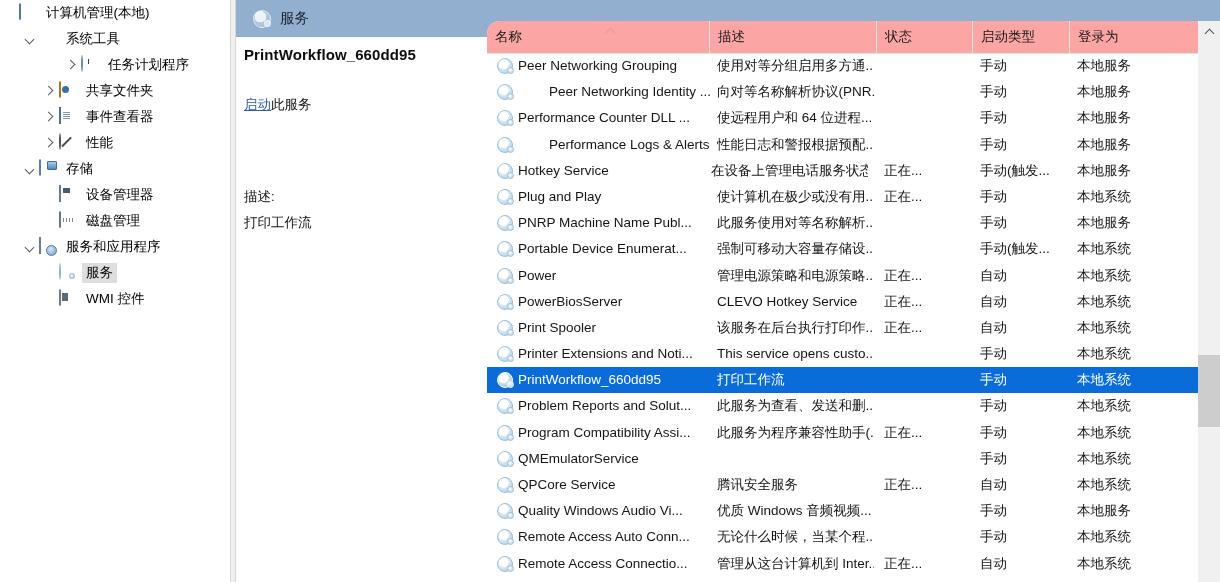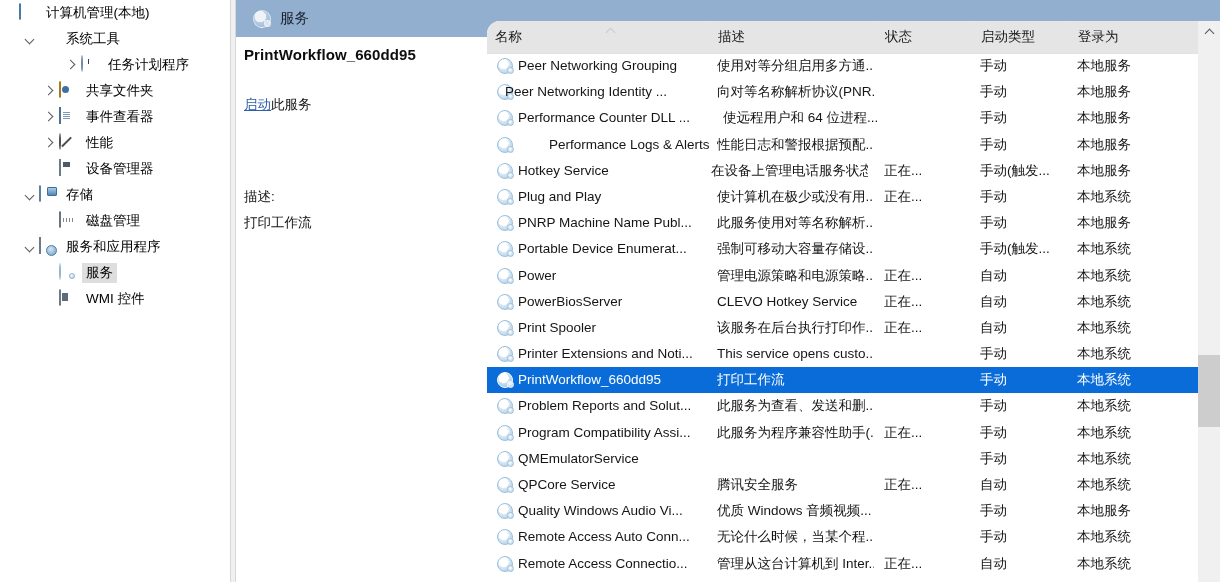--- a/index.html
+++ b/index.html
@@ -116,21 +116,21 @@
   .detail .d-desc-text{position:absolute;left:8px;top:177px;font-size:13.5px;color:#111;}
 
   
   .listpanel{
     position:absolute;left:251px;top:21px;right:0;bottom:0;
     background:#fff;border-top-left-radius:13px;overflow:hidden;
   }
   .list-inner{position:absolute;left:0;top:0;right:22px;bottom:0;overflow:hidden;}
 
   .lv-head{
-    position:absolute;left:0;top:0;right:0;height:32px;background:#e5e5e5;
+    position:absolute;left:0;top:0;right:0;height:32px;background:#fca5a5;
     border-bottom:1px solid #e2e2e2;
   }
   .lv-head .hcell{
     position:absolute;top:0;height:32px;line-height:32px;
     font-size:13.5px;color:#1a1a1a;box-sizing:border-box;
     padding-left:8px;white-space:nowrap;
   }
   .lv-head .hcell + .hcell{border-left:1px solid #e6e6e6;}
   .sortmark{
     position:absolute;left:118px;top:6px;width:12px;height:7px;opacity:.22;
@@ -204,29 +204,29 @@
         <div class="tnode" style="padding-left: 42px;">
           <span class="twist closed"></span>
           <span class="tico"><span class="ic-event"></span></span>
           <span class="tlabel">事件查看器</span>
         </div>
         <div class="tnode" style="padding-left: 42px;">
           <span class="twist closed"></span>
           <span class="tico"><span class="ic-perf"></span></span>
           <span class="tlabel">性能</span>
         </div>
-        <div class="tnode" style="padding-left: 42px;">
-          <span class="twist"></span>
-          <span class="tico"><span class="ic-devmgr"></span></span>
-          <span class="tlabel">设备管理器</span>
-        </div>
         <div class="tnode" style="padding-left: 22px;">
           <span class="twist open"></span>
           <span class="tico"><span class="ic-store"></span></span>
           <span class="tlabel">存储</span>
+        </div>
+        <div class="tnode" style="padding-left: 42px;">
+          <span class="twist"></span>
+          <span class="tico"><span class="ic-devmgr"></span></span>
+          <span class="tlabel">设备管理器</span>
         </div>
         <div class="tnode" style="padding-left: 42px;">
           <span class="twist"></span>
           <span class="tico"><span class="ic-disk"></span></span>
           <span class="tlabel">磁盘管理</span>
         </div>
         <div class="tnode" style="padding-left: 22px;">
           <span class="twist open"></span>
           <span class="tico"><span class="ic-srvapp"></span></span>
           <span class="tlabel">服务和应用程序</span>
@@ -274,30 +274,30 @@
             <div class="row">
               <span class="gear"></span>
               <span class="cell" style="left: 31px; width: 189px;">Peer Networking Grouping</span>
               <span class="cell" style="left: 230px; width: 157px;">使用对等分组启用多方通...</span>
               <span class="cell" style="left: 397px; width: 86px;"></span>
               <span class="cell" style="left: 493px; width: 87px;">手动</span>
               <span class="cell" style="left: 590px; width: 80px;">本地服务</span>
             </div>
             <div class="row">
               <span class="gear"></span>
-              <span class="cell" style="left: 18px; width: 189px;">Peer Networking Identity ...</span>
+              <span class="cell" style="left: 35px; width: 189px; text-align: right;">Peer Networking Identity ...</span>
               <span class="cell" style="left: 230px; width: 157px;">向对等名称解析协议(PNR...</span>
               <span class="cell" style="left: 397px; width: 86px;"></span>
               <span class="cell" style="left: 493px; width: 87px;">手动</span>
               <span class="cell" style="left: 590px; width: 80px;">本地服务</span>
             </div>
             <div class="row">
               <span class="gear"></span>
               <span class="cell" style="left: 31px; width: 189px;">Performance Counter DLL ...</span>
-              <span class="cell" style="left: 236px; width: 157px;">使远程用户和 64 位进程...</span>
+              <span class="cell" style="left: 230px; width: 157px;">使远程用户和 64 位进程...</span>
               <span class="cell" style="left: 397px; width: 86px;"></span>
               <span class="cell" style="left: 493px; width: 87px;">手动</span>
               <span class="cell" style="left: 590px; width: 80px;">本地服务</span>
             </div>
             <div class="row">
               <span class="gear"></span>
               <span class="cell" style="left: 31px; width: 189px; margin-left: 31px;">Performance Logs &amp; Alerts</span>
               <span class="cell" style="left: 230px; width: 157px;">性能日志和警报根据预配...</span>
               <span class="cell" style="left: 397px; width: 86px;"></span>
               <span class="cell" style="left: 493px; width: 87px;">手动</span>

